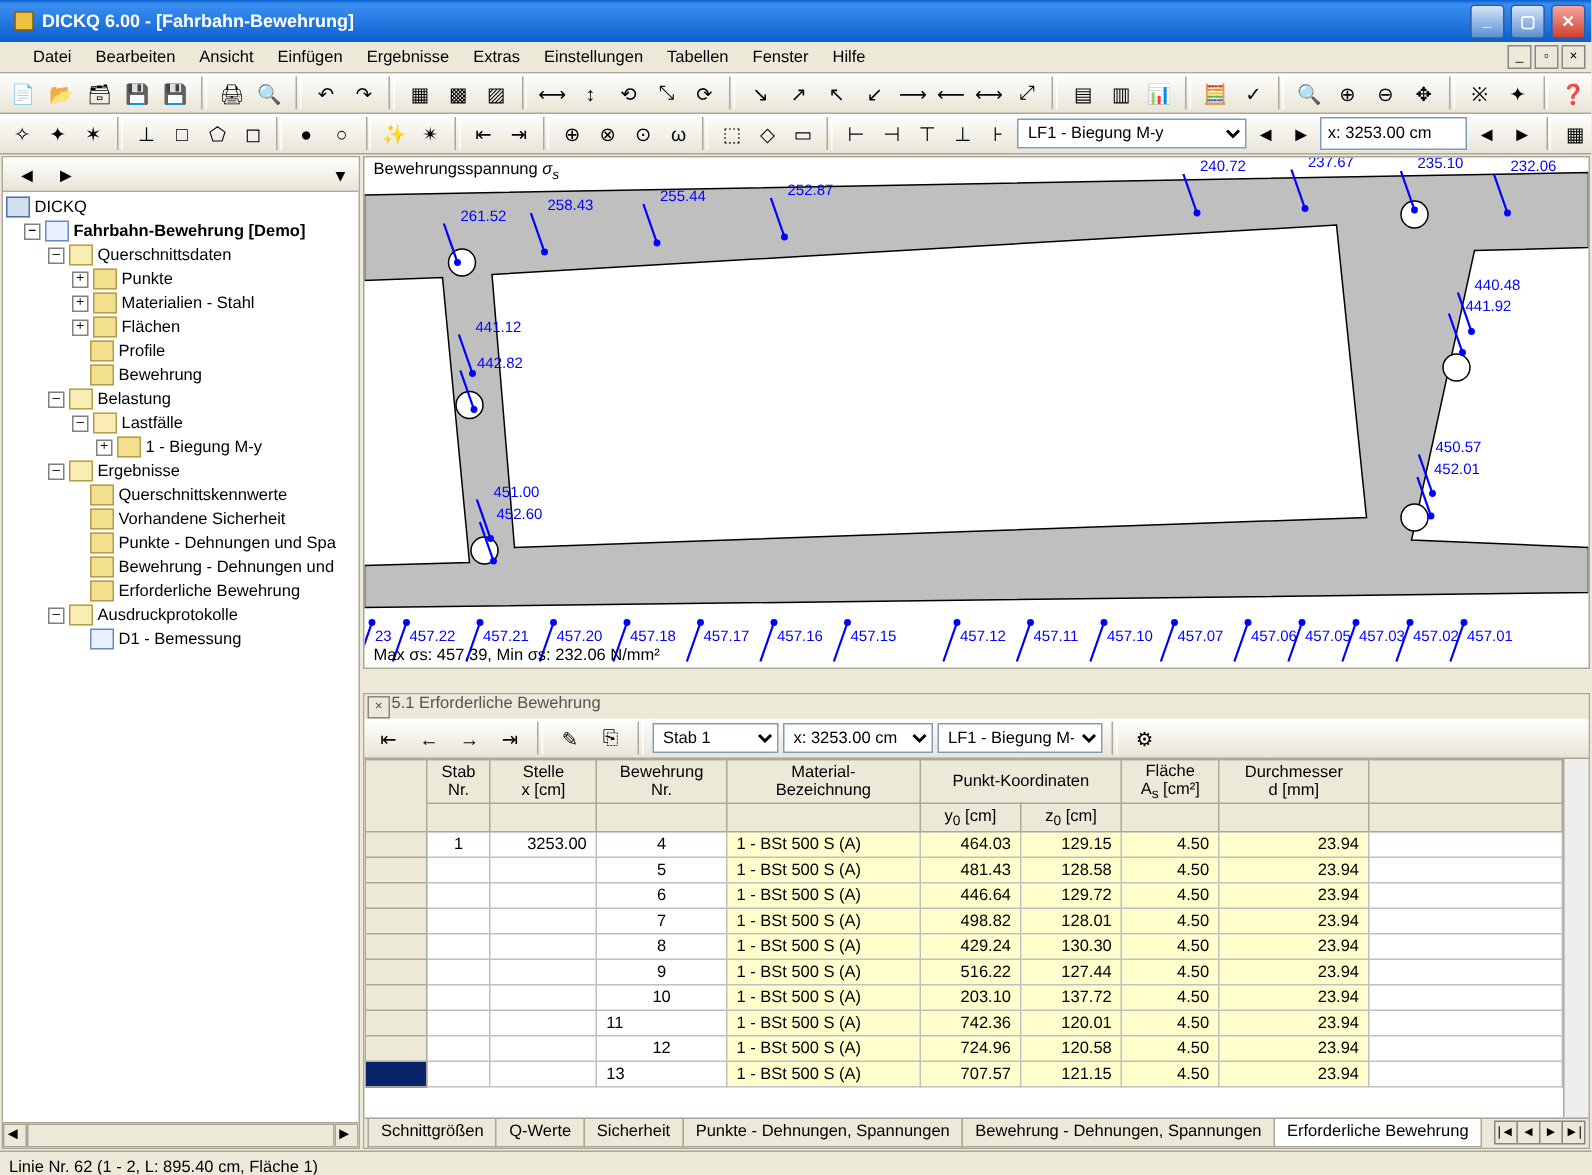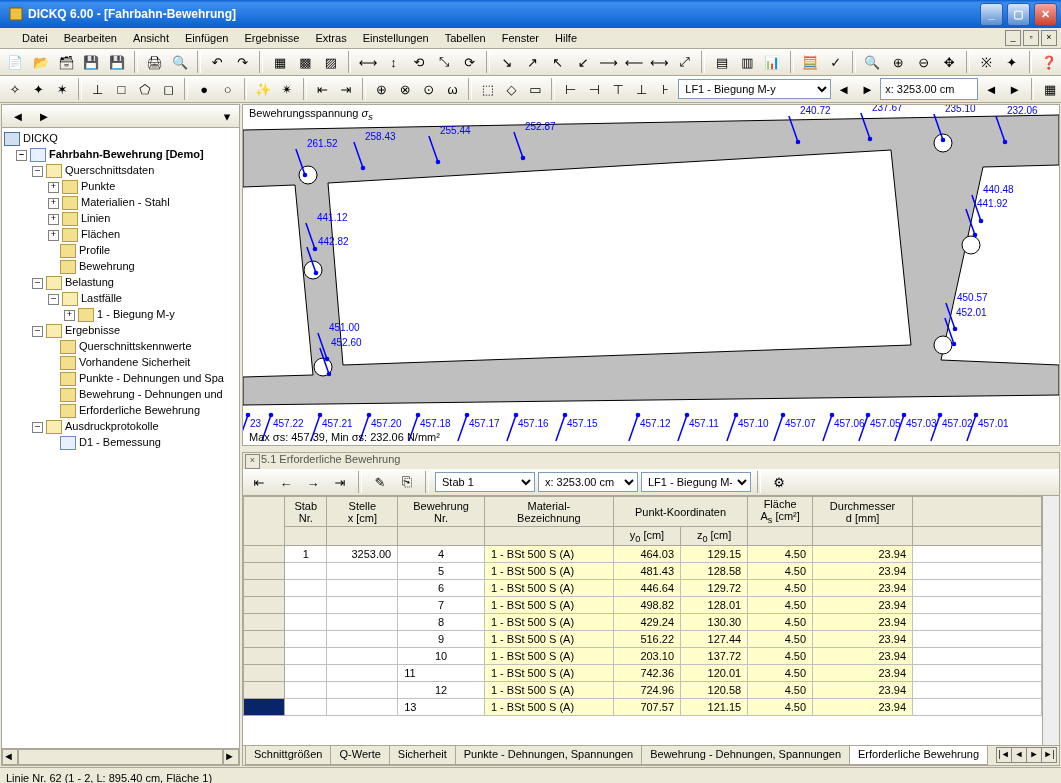--- a/index.html
+++ b/index.html
@@ -20,21 +20,21 @@
 .sidebar{width:237px;background:#fff;border:1px solid #aca899;margin:1px;display:flex;flex-direction:column}
 .sbtoolbar{height:22px;background:linear-gradient(to bottom,#fefefe,#e8e5d6);border-bottom:1px solid #aca899;display:flex;align-items:center;padding-left:4px;gap:2px}
 .tree{flex:1;overflow:auto;padding:2px}
 .tree-node{white-space:nowrap;height:16px;line-height:16px}
 .tree-node .exp{display:inline-block;width:9px;height:9px;border:1px solid #808080;text-align:center;line-height:7px;font-size:9px;background:#fff;margin-right:3px;vertical-align:middle}
 .tree-node .fico{display:inline-block;width:14px;height:12px;background:#f3e08f;border:1px solid #b59c4a;vertical-align:middle;margin-right:3px}
 .tree-node .fico.open{background:#faedb3}
 .tree-node .fico.doc{background:#e8f0ff;border-color:#6b8abf}
 .tree-node .fico.root{background:#d0e0f0;border-color:#5070a0}
 .tree-node.bold{font-weight:bold}
-.rightcol{flex:1;display:flex;flex-direction:column;margin:1px;gap:6px}
+.rightcol{flex:1;display:flex;flex-direction:column;margin:1px;gap:16px}
 .canvas-area{height:340px;border:1px solid #aca899;background:#fff;position:relative;overflow:hidden}
 .canvas-title{position:absolute;top:2px;left:6px;font-size:11px;white-space:nowrap}
 .canvas-title i{font-style:italic}
 .chart-note{position:absolute;bottom:2px;left:6px;font-size:11px}
 .shape{fill:#bfbfbf;stroke:#000;stroke-width:1}
 .hole{fill:#fff;stroke:#000;stroke-width:1}
 .vec{stroke:#0000ff;stroke-width:1.5}
 .dot{fill:#0000ff}
 .lbl{fill:#0000ff;font-size:10px;font-family:Tahoma,Arial}
 .bottom-pane{flex:1;border:1px solid #aca899;background:#ece9d8;display:flex;flex-direction:column}
@@ -192,21 +192,20 @@
       <div class="tbtn">►</div>
       <div style="flex:1"></div>
       <div class="tbtn">▾</div>
     </div>
     <div class="tree">
       <div class="tree-node" style="padding-left:0"><span class="fico root"></span><span>DICKQ</span></div>
       <div class="tree-node bold" style="padding-left:12px"><span class="exp">–</span><span class="fico doc"></span><span>Fahrbahn-Bewehrung [Demo]</span></div>
       <div class="tree-node" style="padding-left:28px"><span class="exp">–</span><span class="fico open"></span><span>Querschnittsdaten</span></div>
       <div class="tree-node" style="padding-left:44px"><span class="exp">+</span><span class="fico"></span><span>Punkte</span></div>
       <div class="tree-node" style="padding-left:44px"><span class="exp">+</span><span class="fico"></span><span>Materialien - Stahl</span></div>
-      <div class="tree-node" style="padding-left:44px"><span class="exp">+</span><span class="fico"></span><span>Linien</span></div>
       <div class="tree-node" style="padding-left:44px"><span class="exp">+</span><span class="fico"></span><span>Flächen</span></div>
       <div class="tree-node" style="padding-left:56px"><span class="fico"></span><span>Profile</span></div>
       <div class="tree-node" style="padding-left:56px"><span class="fico"></span><span>Bewehrung</span></div>
       <div class="tree-node" style="padding-left:28px"><span class="exp">–</span><span class="fico open"></span><span>Belastung</span></div>
       <div class="tree-node" style="padding-left:44px"><span class="exp">–</span><span class="fico open"></span><span>Lastfälle</span></div>
       <div class="tree-node" style="padding-left:60px"><span class="exp">+</span><span class="fico"></span><span>1 - Biegung M-y</span></div>
       <div class="tree-node" style="padding-left:28px"><span class="exp">–</span><span class="fico open"></span><span>Ergebnisse</span></div>
       <div class="tree-node" style="padding-left:56px"><span class="fico"></span><span>Querschnittskennwerte</span></div>
       <div class="tree-node" style="padding-left:56px"><span class="fico"></span><span>Vorhandene Sicherheit</span></div>
       <div class="tree-node" style="padding-left:56px"><span class="fico"></span><span>Punkte - Dehnungen und Spa</span></div>
@@ -346,21 +345,21 @@
       <div class="bp-title"><div class="bp-close">×</div><span>5.1 Erforderliche Bewehrung</span></div>
       <div class="bp-toolbar">
         <div class="tbtn">⇤</div>
         <div class="tbtn">←</div>
         <div class="tbtn">→</div>
         <div class="tbtn">⇥</div>
         <div class="tsep"></div>
         <div class="tbtn">✎</div>
         <div class="tbtn">⎘</div>
         <div class="tsep"></div>
-        <select class="combo" style="width:100px"><option>Stab 1</option></select>
+        <select class="combo" style="width:84px"><option>Stab 1</option></select>
         <select class="combo" style="width:100px"><option>x: 3253.00 cm</option></select>
         <select class="combo" style="width:110px"><option>LF1 - Biegung M-</option></select>
         <div class="tsep"></div>
         <div class="tbtn">⚙</div>
       </div>
       <div class="gridwrap">
         <div class="grid">
           <table>
             <thead>
               <tr>

